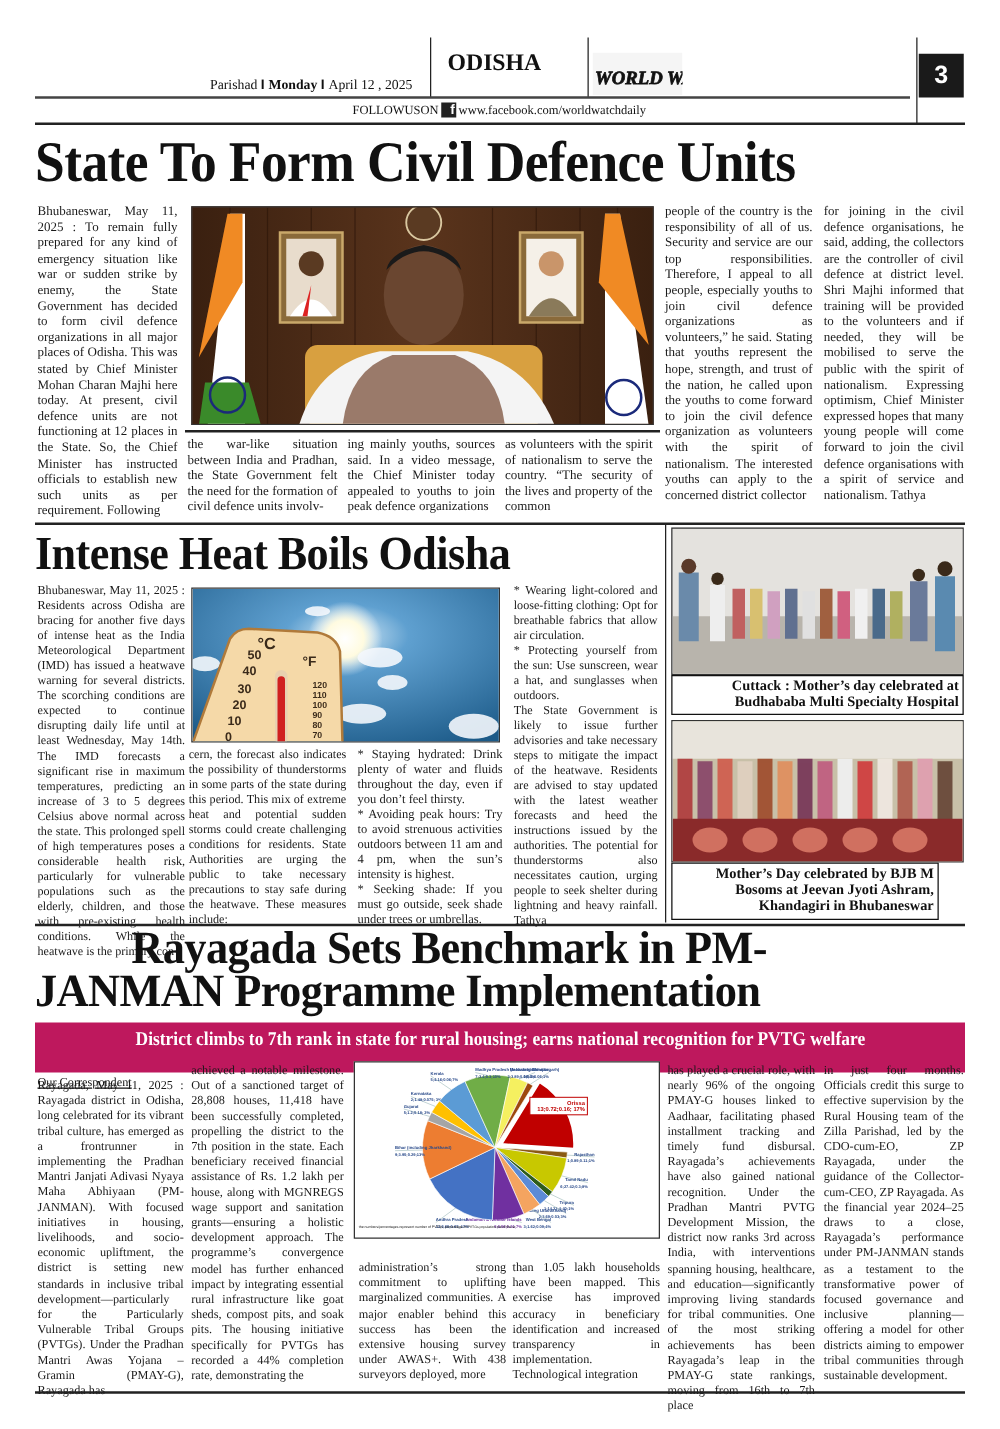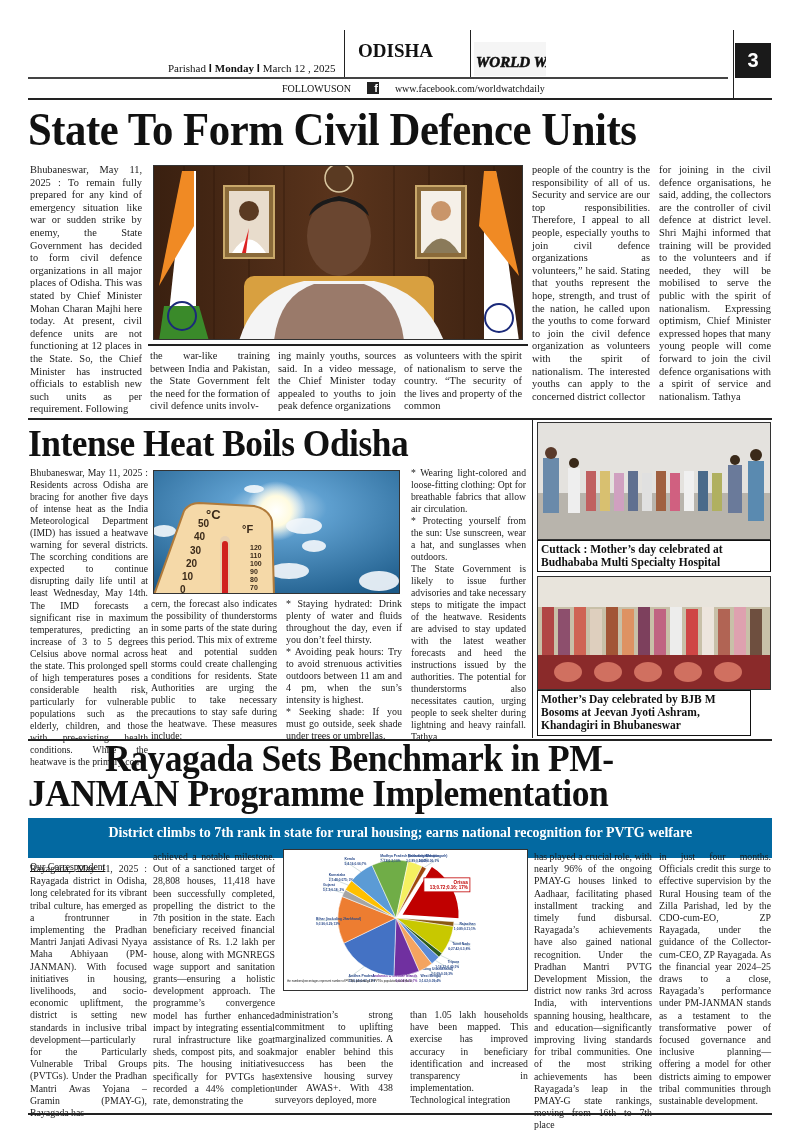--- a/index.html
+++ b/index.html
@@ -4,49 +4,49 @@
 <style>
 *{box-sizing:border-box;margin:0;padding:0}
 html,body{width:800px;height:1143px;background:#fff;overflow:hidden}
 body{position:relative;font-family:"Liberation Serif",serif;color:#111}
 .abs{position:absolute}
 .txt{font-family:"Liberation Serif",serif;font-size:10.4px;line-height:12.6px;text-align:justify;hyphens:auto;color:#1a1a1a}
 .hl{font-family:"Liberation Serif",serif;font-weight:bold;color:#111;letter-spacing:-0.5px;white-space:nowrap}
 .vline{position:absolute;width:1px;background:#222}
 .hline{position:absolute;height:1px;background:#222}
 .photo{position:absolute;overflow:hidden;border:1px solid #333}
-.caption{position:absolute;border:1.5px solid #111;background:#fff;font-family:"Liberation Serif",serif;font-weight:bold;font-size:11.5px;line-height:13px;text-align:left;color:#111;padding:2px 3px}
+.caption{position:absolute;border:1.5px solid #111;background:#fff;font-family:"Liberation Serif",serif;font-weight:bold;font-size:11.5px;line-height:13px;text-align:right;color:#111;padding:2px 3px}
 </style>
 </head>
 <body>
 
 <div class="abs" style="left:0;top:0;width:800px;height:100px">
   <div class="abs" style="left:168px;top:62px;font-size:11px;font-family:'Liberation Serif',serif;white-space:nowrap">
     <span>Parishad</span>
     <b style="font-family:'Liberation Sans',sans-serif"> I </b>
     <b style="font-family:Liberation Serif, serif">Monday</b>
     <b style="font-family:'Liberation Sans',sans-serif"> I </b>
-    <span>March 12 , 2025</span>
+    <span>April 12 , 2025</span>
   </div>
   <div class="vline" style="left:344px;top:30px;height:48px"></div>
   <div class="abs" style="left:358px;top:40px;font-size:19px;font-weight:bold;font-family:'Liberation Serif',serif">ODISHA</div>
   <div class="vline" style="left:470px;top:30px;height:48px"></div>
   <div class="abs" style="left:474px;top:42px;width:72px;height:36px">
     <svg width="72" height="34" viewBox="0 0 72 34">
       <rect x="0" y="0" width="72" height="34" fill="#f5f5f5"></rect>
       <text x="2" y="25" font-family="Liberation Serif, serif" font-weight="bold" font-size="15" fill="#111" stroke="#111" stroke-width="0.6" font-style="italic">WORLD WATCH</text>
     </svg>
   </div>
   <div class="hline" style="left:28px;top:77px;width:448px;height:2px;background:#444"></div>
   <div class="hline" style="left:476px;top:77px;width:252px;height:2px;background:#444"></div>
   <div class="vline" style="left:733px;top:30px;height:70px"></div>
   <div class="abs" style="left:735px;top:43px;width:36px;height:35px;background:#1a1a1a;color:#fff;font-family:'Liberation Sans',sans-serif;font-weight:bold;font-size:20px;display:flex;align-items:center;justify-content:center">
     <span>3</span>
   </div>
-  <div class="abs" style="left:282px;top:82px;font-size:10px;white-space:nowrap;display:flex;align-items:center;gap:16px">
+  <div class="abs" style="left:282px;top:82px;font-size:10px;white-space:nowrap;display:flex;align-items:center;gap:2px">
     <span>FOLLOWUSON</span>
     <span style="display:inline-block;width:12px;height:12px;background:#222;color:#fff;font-family:'Liberation Sans',sans-serif;font-weight:bold;font-size:11px;line-height:13px;text-align:right;padding-right:1px">f</span>
     <span>www.facebook.com/worldwatchdaily</span>
   </div>
   <div class="hline" style="left:28px;top:98px;width:744px;height:2px;background:#222"></div>
 </div>
 
 <div class="abs hl" style="left:28px;top:103px;font-size:46px;line-height:54px;transform:scaleX(0.93);transform-origin:left">State To Form Civil Defence Units</div>
 
 <div class="abs txt" style="left:30px;top:164px;width:112px;height:250px;overflow:hidden">Bhubaneswar, May 11, 2025 : To remain fully prepared for any kind of emergency situation like war or sudden strike by enemy, the State Government has decided to form civil defence organizations in all major places of Odisha. This was stated by Chief Minister Mohan Charan Majhi here today.   At present, civil defence units are not functioning at 12 places in the State. So, the Chief Minister has instructed officials to establish new such units as per requirement. Following</div>
@@ -97,21 +97,21 @@
     <rect x="90" y="110" width="190" height="65" rx="10" fill="#d8a040"></rect>
 
     <path d="M85 175 Q100 125 150 115 L220 115 Q270 125 290 175 Z" fill="#f4f4f4"></path>
     <path d="M120 175 Q125 130 160 118 L210 118 Q245 130 250 175 Z" fill="#9a7a6a"></path>
     <ellipse cx="185" cy="70" rx="32" ry="40" fill="#6a4630"></ellipse>
     <path d="M155 50 Q185 20 215 50 Q212 35 185 30 Q158 35 155 50 Z" fill="#1a1a1a"></path>
   </svg>
 </div>
 <div class="hline" style="left:148px;top:344px;width:380px;height:1.5px"></div>
 
-<div class="abs txt" style="left:150px;top:350px;width:120px">the war-like training between India and Pakistan, the State Government felt the need for the formation of civil defence units involv-</div>
+<div class="abs txt" style="left:150px;top:350px;width:120px">the war-like situation between India and Pradhan, the State Government felt the need for the formation of civil defence units involv-</div>
 <div class="abs txt" style="left:278px;top:350px;width:118px">ing mainly youths, sources said. In a video message, the Chief Minister today appealed to youths to join peak defence organizations</div>
 <div class="abs txt" style="left:404px;top:350px;width:118px">as volunteers with the spirit of nationalism to serve the country. “The security of the lives and property of the common</div>
 <div class="abs txt" style="left:532px;top:164px;width:118px">people of the country is the responsibility of all of us. Security and service are our top responsibilities. Therefore, I appeal to all people, especially youths to join civil defence organizations as volunteers,” he said. Stating that youths represent the hope, strength, and trust of the nation, he called upon the youths to come forward to join the civil defence organization as volunteers with the spirit of nationalism. The interested youths can apply to the concerned district collector</div>
 <div class="abs txt" style="left:659px;top:164px;width:112px">for joining in the civil defence organisations, he said, adding, the collectors are the controller of civil defence at district level. Shri Majhi informed that training will be provided to the volunteers and if needed, they will be mobilised to serve the public with the spirit of nationalism.   Expressing optimism, Chief Minister expressed hopes that many young people will come forward to join the civil defence organisations with a spirit of service and nationalism. Tathya</div>
 
 <div class="hline" style="left:28px;top:418px;width:744px;height:1.5px"></div>
 
 <div class="abs hl" style="left:28px;top:420px;font-size:38px;line-height:46px;transform:scaleX(0.93);transform-origin:left">Intense Heat Boils Odisha</div>
 
 <div class="abs txt" style="left:30px;top:467px;width:118px;font-size:9.7px;line-height:12.05px">Bhubaneswar, May 11, 2025 : Residents across Odisha are bracing for another five days of intense heat as the India Meteorological Department (IMD) has issued a heatwave warning for several districts. The scorching conditions are expected to continue disrupting daily life until at least Wednesday, May 14th. The IMD forecasts a significant rise in maximum temperatures, predicting an increase of 3 to 5 degrees Celsius above normal across the state. This prolonged spell of high temperatures poses a considerable health risk, particularly for vulnerable populations such as the elderly, children, and those with pre-existing health conditions. While the heatwave is the primary con-</div>
@@ -232,21 +232,21 @@
       </g>
   </svg>
 </div>
 <div class="caption" style="left:537px;top:690px;width:214px;height:46px">Mother’s Day celebrated  by BJB M Bosoms at Jeevan Jyoti Ashram, Khandagiri in Bhubaneswar</div>
 
 <div class="hline" style="left:28px;top:739px;width:744px;height:1.5px"></div>
 
 <div class="abs hl" style="left:105px;top:738px;font-size:37px;line-height:42px;transform:scaleX(0.96);transform-origin:left">Rayagada Sets Benchmark in PM-</div>
 <div class="abs hl" style="left:28px;top:773px;font-size:37px;line-height:42px;transform:scaleX(0.96);transform-origin:left">JANMAN Programme Implementation</div>
 
-<div class="abs" style="left:28px;top:818px;width:744px;height:40px;background:#0369a1;color:#fff;font-family:'Liberation Serif',serif;font-weight:bold;font-size:15.5px;line-height:27px;text-align:center;white-space:nowrap;overflow:hidden">
+<div class="abs" style="left:28px;top:818px;width:744px;height:40px;background:#be185d;color:#fff;font-family:'Liberation Serif',serif;font-weight:bold;font-size:15.5px;line-height:27px;text-align:center;white-space:nowrap;overflow:hidden">
   <span style="display:inline-block;transform:scaleX(0.9)">District climbs to 7th rank in state for rural housing; earns national recognition for PVTG welfare</span>
 </div>
 
 <div class="abs" style="left:30px;top:861px;font-size:9.8px;text-decoration:underline">Our Correspondent</div>
 <div class="abs txt" style="left:30px;top:863px;width:117px;font-size:9.8px;line-height:12.2px">Rayagada, May 11, 2025 : Rayagada district in Odisha, long celebrated for its vibrant tribal culture, has emerged as a frontrunner in implementing the Pradhan Mantri Janjati Adivasi Nyaya Maha Abhiyaan (PM-JANMAN). With focused initiatives in housing, livelihoods, and socio-economic upliftment, the district is setting new standards in inclusive tribal development—particularly for the Particularly Vulnerable Tribal Groups (PVTGs). Under the Pradhan Mantri Awas Yojana – Gramin (PMAY-G), Rayagada has</div>
 <div class="abs txt" style="left:153px;top:851px;width:122px;font-size:9.8px;line-height:12.2px">achieved a notable milestone. Out of a sanctioned target of 28,808 houses, 11,418 have been successfully completed, propelling the district to the 7th position in the state. Each beneficiary received financial assistance of Rs. 1.2 lakh per house, along with MGNREGS wage support and sanitation grants—ensuring a holistic development approach. The programme’s convergence model has further enhanced impact by integrating essential rural infrastructure like goat sheds, compost pits, and soak pits. The housing initiative specifically for PVTGs has recorded a 44% completion rate, demonstrating the</div>
 
 <div class="abs" style="left:283px;top:849px;width:245px;height:142px;border:1px solid #333;background:#fff">
   <svg id="pie-svg" width="245" height="142" viewBox="0 0 245 142">
       <path d="M117.32586393767816,65.23681826197782 L147.64172321565638,15.79039598252649 A58,58 0 0 1 175.20855801216229,68.92378540038301 Z" fill="#c00000" stroke="#fff" stroke-width="1.5"></path>
@@ -307,18 +307,18 @@
       <text x="143.9769482199156" y="7" text-anchor="end" font-size="3.4" font-family="Liberation Sans, sans-serif" font-weight="bold" fill="#2a4a8a">Maharashtra</text>
       <text x="143.9769482199156" y="12" text-anchor="end" font-size="3.2" font-family="Liberation Sans, sans-serif" font-weight="bold" fill="#2a4a8a">3;3.89;0.06;4%</text>
       <path d="M112,68 L138.11602290932603,16.21242091582618 A58,58 0 0 1 142.31585927797826,18.55357772054868 Z" fill="#9e480e" stroke="#fff" stroke-width="0.5"></path>
       <line x1="140.24021220877285" y1="17.339459000090834" x2="155.056815155718" y2="8" stroke="#8aa" stroke-width="0.4"></line>
       <text x="155.056815155718" y="7" text-anchor="end" font-size="3.4" font-family="Liberation Sans, sans-serif" font-weight="bold" fill="#2a4a8a">Manipur</text>
       <text x="155.056815155718" y="12" text-anchor="end" font-size="3.2" font-family="Liberation Sans, sans-serif" font-weight="bold" fill="#2a4a8a">1;0.1;0.06;1%</text>
       <text x="3" y="132" font-size="2.8" font-family="Liberation Sans, sans-serif" fill="#111">the numbers/percentages represent number of PVTGs; percentage of PVTGs population out of the st</text>
     </svg>
 </div>
 
-<div class="abs txt" style="left:275px;top:1009px;width:118px;font-size:9.8px;line-height:12.2px">administration’s strong commitment to uplifting marginalized communities. A major enabler behind this success has been the extensive housing survey under AWAS+. With 438 surveyors deployed, more</div>
+<div class="abs txt" style="left:287px;top:1009px;width:118px;font-size:9.8px;line-height:12.2px">administration’s strong commitment to uplifting marginalized communities. A major enabler behind this success has been the extensive housing survey under AWAS+. With 438 surveyors deployed, more</div>
 <div class="abs txt" style="left:410px;top:1009px;width:118px;font-size:9.8px;line-height:12.2px">than 1.05 lakh households have been mapped. This exercise has improved accuracy in beneficiary identification and increased transparency in implementation. Technological integration</div>
 <div class="abs txt" style="left:534px;top:851px;width:118px;font-size:9.8px;line-height:12.2px">has played a crucial role, with nearly 96% of the ongoing PMAY-G houses linked to Aadhaar, facilitating phased installment tracking and timely fund disbursal. Rayagada’s achievements have also gained national recognition. Under the Pradhan Mantri PVTG Development Mission, the district now ranks 3rd across India, with interventions spanning housing, healthcare, and education—significantly improving living standards for tribal communities. One of the most striking achievements has been Rayagada’s leap in the PMAY-G state rankings, moving from 16th to 7th place</div>
 <div class="abs txt" style="left:659px;top:851px;width:112px;font-size:9.8px;line-height:12.2px">in just four months. Officials credit this surge to effective supervision by the Rural Housing team of the Zilla Parishad, led by the CDO-cum-EO, ZP Rayagada, under the guidance of the Collector-cum-CEO, ZP Rayagada. As the financial year 2024–25 draws to a close,   Rayagada’s performance under PM-JANMAN stands as a testament to the transformative power of focused governance and inclusive planning—offering a model for other districts aiming to empower tribal communities through sustainable development.</div>
 
 <div class="hline" style="left:28px;top:1113px;width:744px;height:2px"></div>
 
 </body></html>

